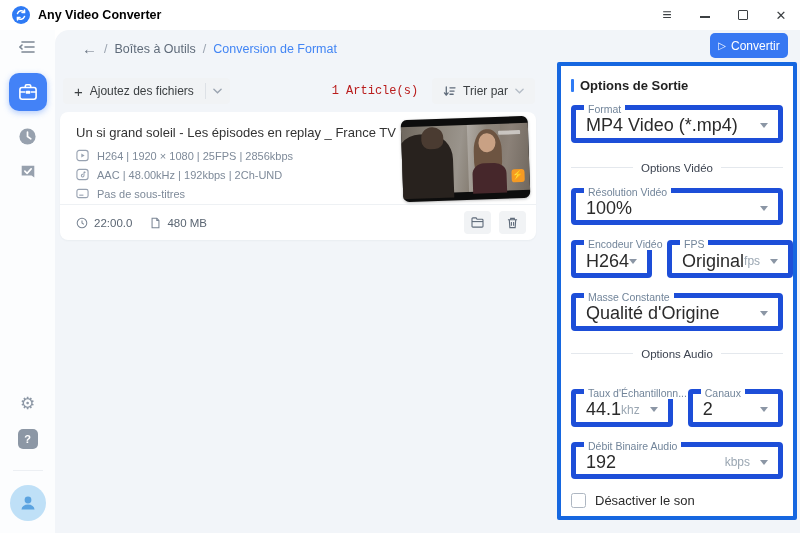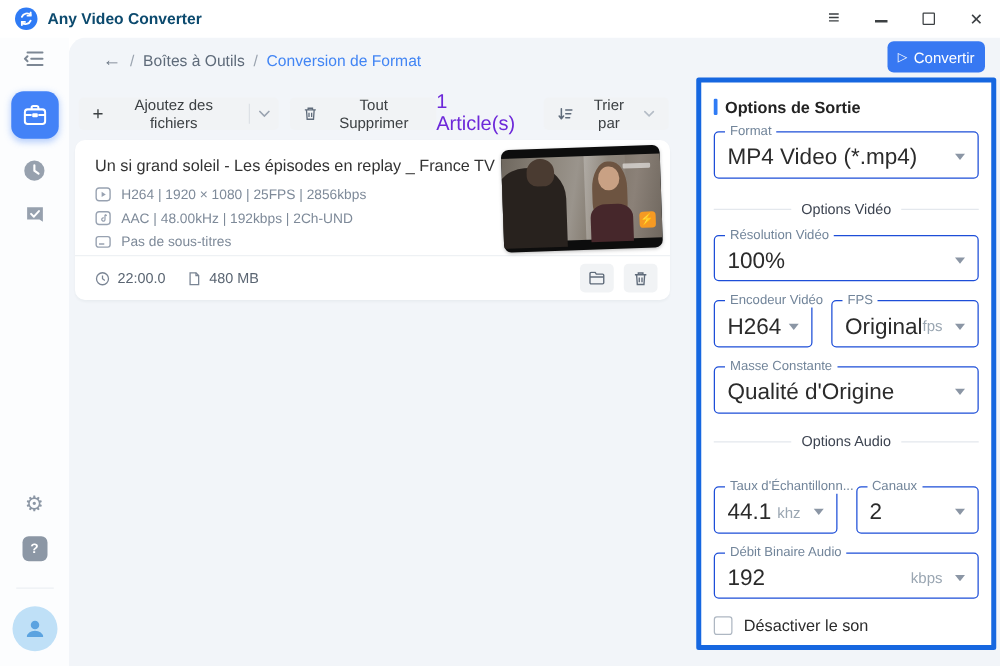--- a/index.html
+++ b/index.html
@@ -5,21 +5,21 @@
   * { box-sizing: border-box; margin: 0; padding: 0; }
   html,body { width:800px; height:533px; }
   body {
     font-family: "Liberation Sans", sans-serif;
     background:#ffffff; position:relative; overflow:hidden;
     color:#333; font-size:12px;
   }
   
   .titlebar { position:absolute; left:0; top:0; width:800px; height:30px; background:#fff; display:flex; align-items:center; padding:0 12px; z-index:5; }
   .logo { width:18px; height:18px; border-radius:50%; background:#2f7bf5; color:#fff; display:flex; align-items:center; justify-content:center; font-size:12px; font-weight:bold; }
-  .app-title { margin-left:8px; font-weight:bold; font-size:12.5px; color:#0c4a6e; }
+  .app-title { margin-left:8px; font-weight:bold; font-size:12.5px; color:#000000; }
   .win-controls { margin-left:auto; display:flex; align-items:center; gap:24px; color:#3c4043; }
   .win-controls .wc { width:14px; height:14px; display:flex; align-items:center; justify-content:center; font-size:13px; cursor:default; }
   .wc-max-box { width:10px; height:10px; border:1.3px solid #3c4043; border-radius:1px; }
   .wc-min-bar { width:10px; height:1.4px; background:#3c4043; margin-top:4px; }
   
   .sidebar { position:absolute; left:0; top:30px; width:55px; height:503px; background:#fcfdfe; display:flex; flex-direction:column; align-items:center; padding:10px 0 12px; z-index:4; }
   .collapse-icon { color:#7c8794; margin-bottom:16px; }
   .side-item { width:38px; height:38px; border-radius:10px; display:flex; align-items:center; justify-content:center; margin-bottom:10px; }
   .side-item.active { background:#4382f7; box-shadow:0 2px 6px rgba(67,130,247,.4); }
   .side-item.small { width:30px; height:30px; margin-bottom:6px; }
@@ -39,21 +39,21 @@
   
   .convert-btn { position:absolute; left:710px; top:33px; width:78px; height:25px; background:#3778f2; border:none; border-radius:5px; color:#fff; font-size:12px; display:flex; align-items:center; justify-content:center; gap:5px; font-family:inherit; }
   .convert-btn .tri { font-size:10px; }
   
   .toolbar { position:absolute; left:63px; top:78px; width:472px; height:26px; display:flex; align-items:center; }
   .btn { background:#f1f3f5; border:none; border-radius:4px; height:26px; color:#3c4043; font-size:12px; display:flex; align-items:center; padding:0 11px; gap:7px; font-family:inherit; }
   .split { display:flex; align-items:stretch; background:#f1f3f5; border-radius:4px; height:26px; }
   .split .btn { background:transparent; }
   .split-divider { width:1px; background:#dde1e6; margin:5px 0; }
   .split-chev { width:24px; display:flex; align-items:center; justify-content:center; color:#9aa3b0; }
-  .count { margin-left:auto; color:#6d28d9; font-size:16px; }
+  .count { margin-left:auto; color:#b91c1c; font-size:12px;font-family:Liberation Mono, monospace; }
   .sort-btn { margin-left:14px; }
   .plus { font-size:15px; color:#3c4043; }
   
   .card { position:absolute; left:60px; top:112px; width:476px; height:128px; background:#fff; border-radius:8px; box-shadow:0 1px 2px rgba(30,40,60,.04); }
   .card-title { padding:13px 150px 0 16px; font-size:13px; color:#333; white-space:nowrap; }
   .meta { padding:9px 0 0 16px; display:flex; flex-direction:column; gap:6px; }
   .meta-row { display:flex; align-items:flex-end; gap:8px; color:#7e8a99; font-size:11px; }
   .meta-row svg { flex:0 0 auto; }
   .card-footer { position:absolute; left:0; bottom:0; width:100%; height:36px; border-top:1px solid #eef1f4; display:flex; align-items:center; padding:0 10px 0 16px; gap:18px; color:#5a6572; font-size:11.5px; }
   .foot-item { display:flex; align-items:flex-start; gap:6px; }
@@ -70,21 +70,21 @@
   .woman-hair { position:absolute; left:57%; top:8%; width:22%; height:70%; background:#6d5441; border-radius:46% 46% 30% 30%; }
   .woman-face { position:absolute; left:61%; top:14%; width:13%; height:28%; background:#c9a184; border-radius:50%; }
   .woman-body { position:absolute; left:55%; top:58%; width:27%; height:45%; background:#46272b; border-radius:35% 35% 0 0; }
   .watermark { position:absolute; right:6%; top:10%; width:22px; height:4px; background:rgba(255,255,255,.55); border-radius:1px; }
   .bolt-badge { position:absolute; right:4%; bottom:12%; width:13px; height:13px; background:#f59a23; border-radius:3px; color:#fff; font-size:9px; display:flex; align-items:center; justify-content:center; }
   
   .panel { position:absolute; left:557px; top:62px; width:240px; height:458px; background:#fff; border:4px solid #1667e0; border-radius:2px; padding:10px 10px 8px; display:flex; flex-direction:column; }
   .panel-header { display:flex; align-items:center; gap:6px; margin:2px 0 12px; }
   .panel-header .bar { width:3px; height:13px; background:#2f7bf5; border-radius:1px; }
   .panel-header .title { font-weight:bold; font-size:13px; color:#222; }
-  .field { position:relative; border:1px solid #1d4ed8; border-radius:4px; height:38px; display:flex; align-items:center; padding:4px 10px 0; background:#fff; }
+  .field { position:relative; border:5px solid #1d4ed8; border-radius:4px; height:38px; display:flex; align-items:center; padding:4px 10px 0; background:#fff; }
   .field-label { position:absolute; top:-7px; left:8px; background:#fff; padding:0 4px; font-size:10.5px; color:#72859a; white-space:nowrap; }
   .field-value { font-size:18px; color:#2b2b2b; flex:1; white-space:nowrap; overflow:hidden; }
   .unit { font-size:12px; color:#9aa6b2; margin-right:10px; }
   .chev-tri { width:0; height:0; border-left:4.5px solid transparent; border-right:4.5px solid transparent; border-top:5.5px solid #8b96a5; flex:0 0 auto; }
   .f-gap { height:15px; flex:0 0 auto; }
   .f-gap-sm { height:13px; flex:0 0 auto; }
   .section-div { display:flex; align-items:center; gap:8px; margin:4px 0 14px; }
   .section-div .line { flex:1; height:1px; background:#e4e8ed; }
   .section-div .txt { font-size:11.5px; color:#3c4350; }
   .two-col { display:flex; gap:15px; }
@@ -187,26 +187,20 @@
       <span>Ajoutez des fichiers</span>
     </button>
     <div class="split-divider"></div>
     <div class="split-chev">
       <svg width="9" height="6" viewBox="0 0 10 6" fill="none" stroke="#9aa3b0" stroke-width="1.5" stroke-linecap="round">
           <path d="M1 1 L5 5 L9 1"></path>
         </svg>
     </div>
   </div>
   <div style="width:9px;"></div>
-  <button class="btn">
-    <svg width="11" height="12" viewBox="0 0 12 13" fill="none" stroke="#5f6b7a" stroke-width="1.2">
-      <path d="M1 3 h10 M4 3 V1.5 h4 V3 M2.5 3 l.6 8.5 h5.8 l.6 -8.5 M4.8 5.5 v4 M7.2 5.5 v4"></path>
-    </svg>
-    <span>Tout Supprimer</span>
-  </button>
   <span class="count">1 Article(s)</span>
   <button class="btn sort-btn">
     <svg width="13" height="11" viewBox="0 0 14 12" fill="none" stroke="#5f6b7a" stroke-width="1.4" stroke-linecap="round">
       <path d="M3.5 1 v9 M3.5 10 L1.5 7.5 M3.5 10 L5.5 7.5"></path>
       <line x1="7.5" y1="2" x2="13" y2="2"></line>
         <line x1="7.5" y1="5.5" x2="12" y2="5.5"></line>
         <line x1="7.5" y1="9" x2="11" y2="9"></line>
     </svg>
     <span>Trier par</span>
     <svg width="9" height="6" viewBox="0 0 10 6" fill="none" stroke="#b4bcc6" stroke-width="1.5" stroke-linecap="round">

